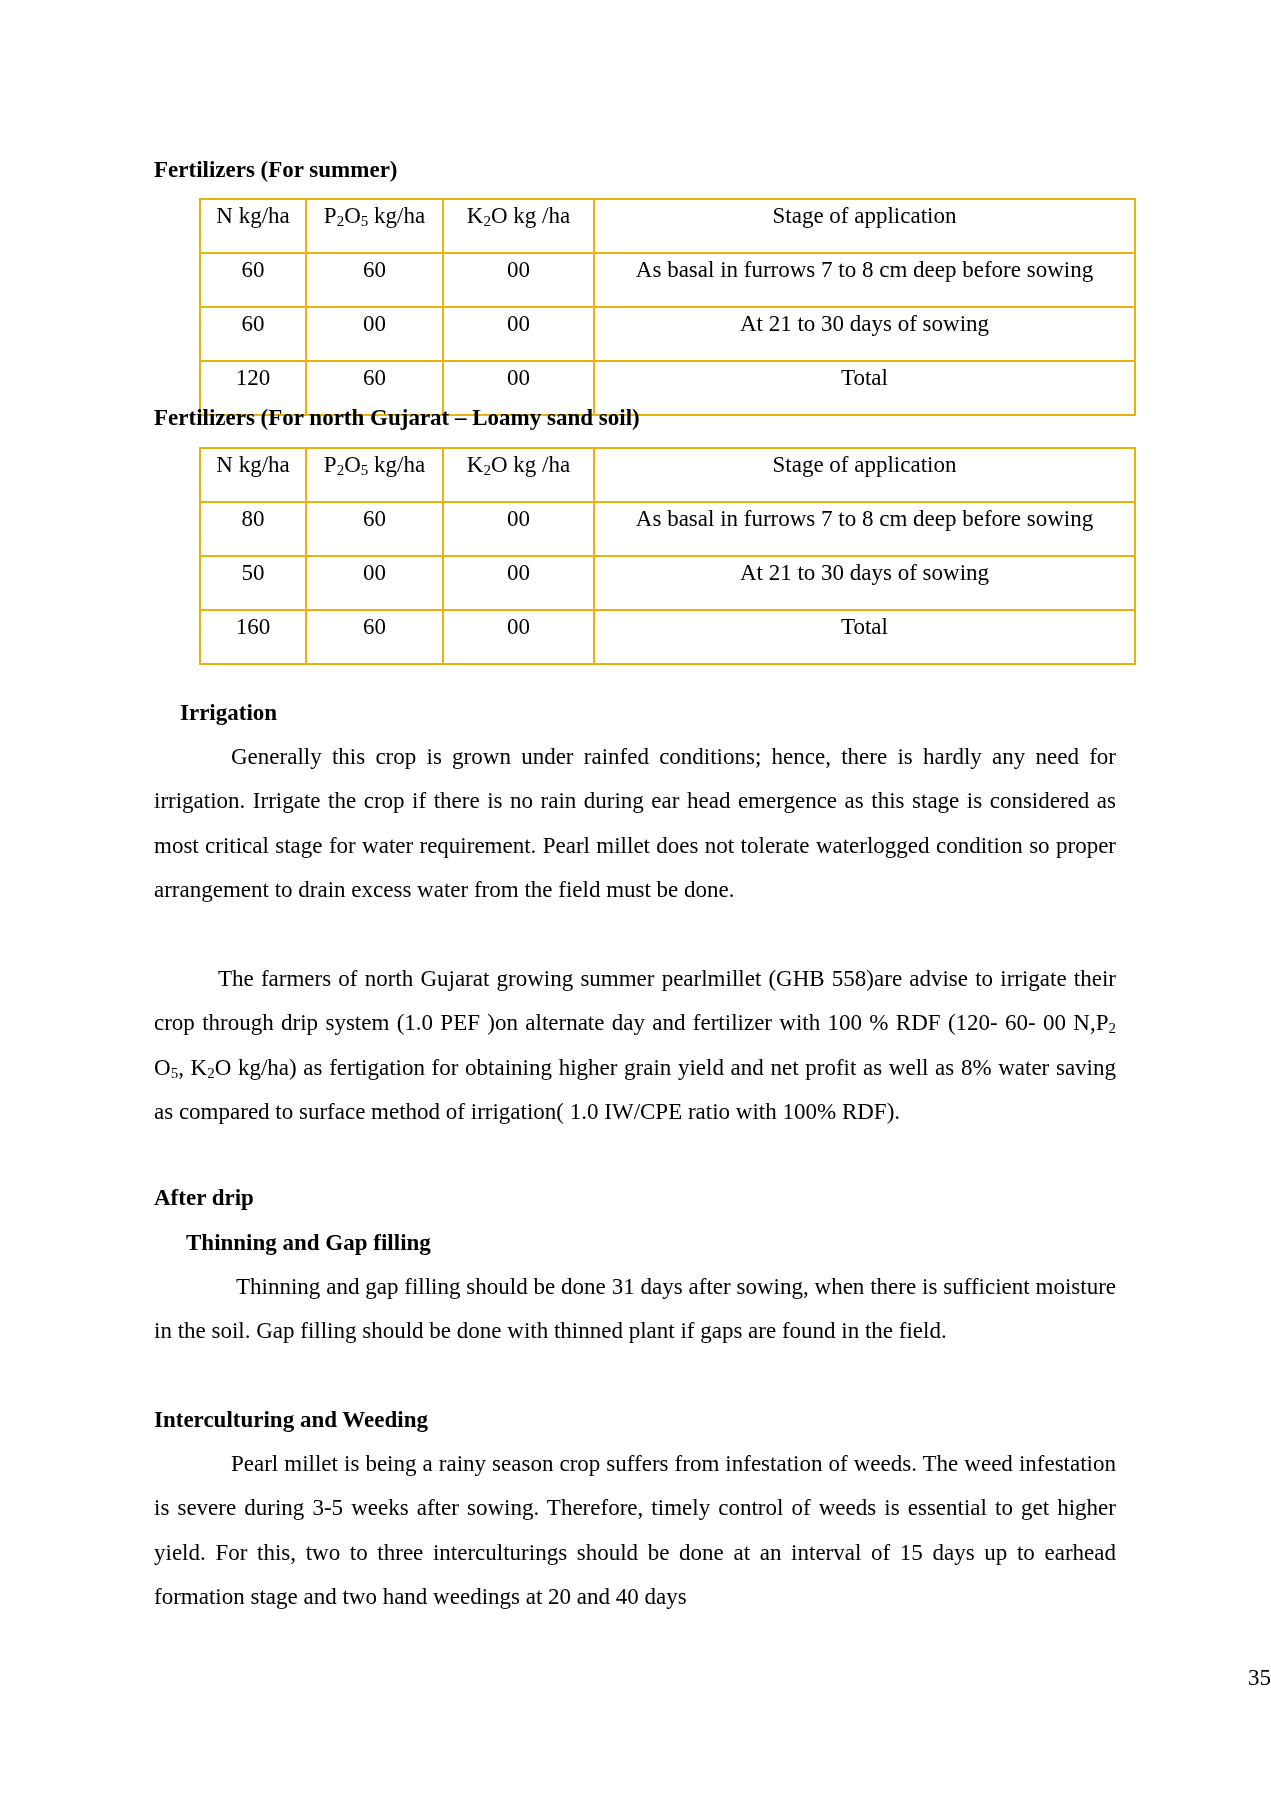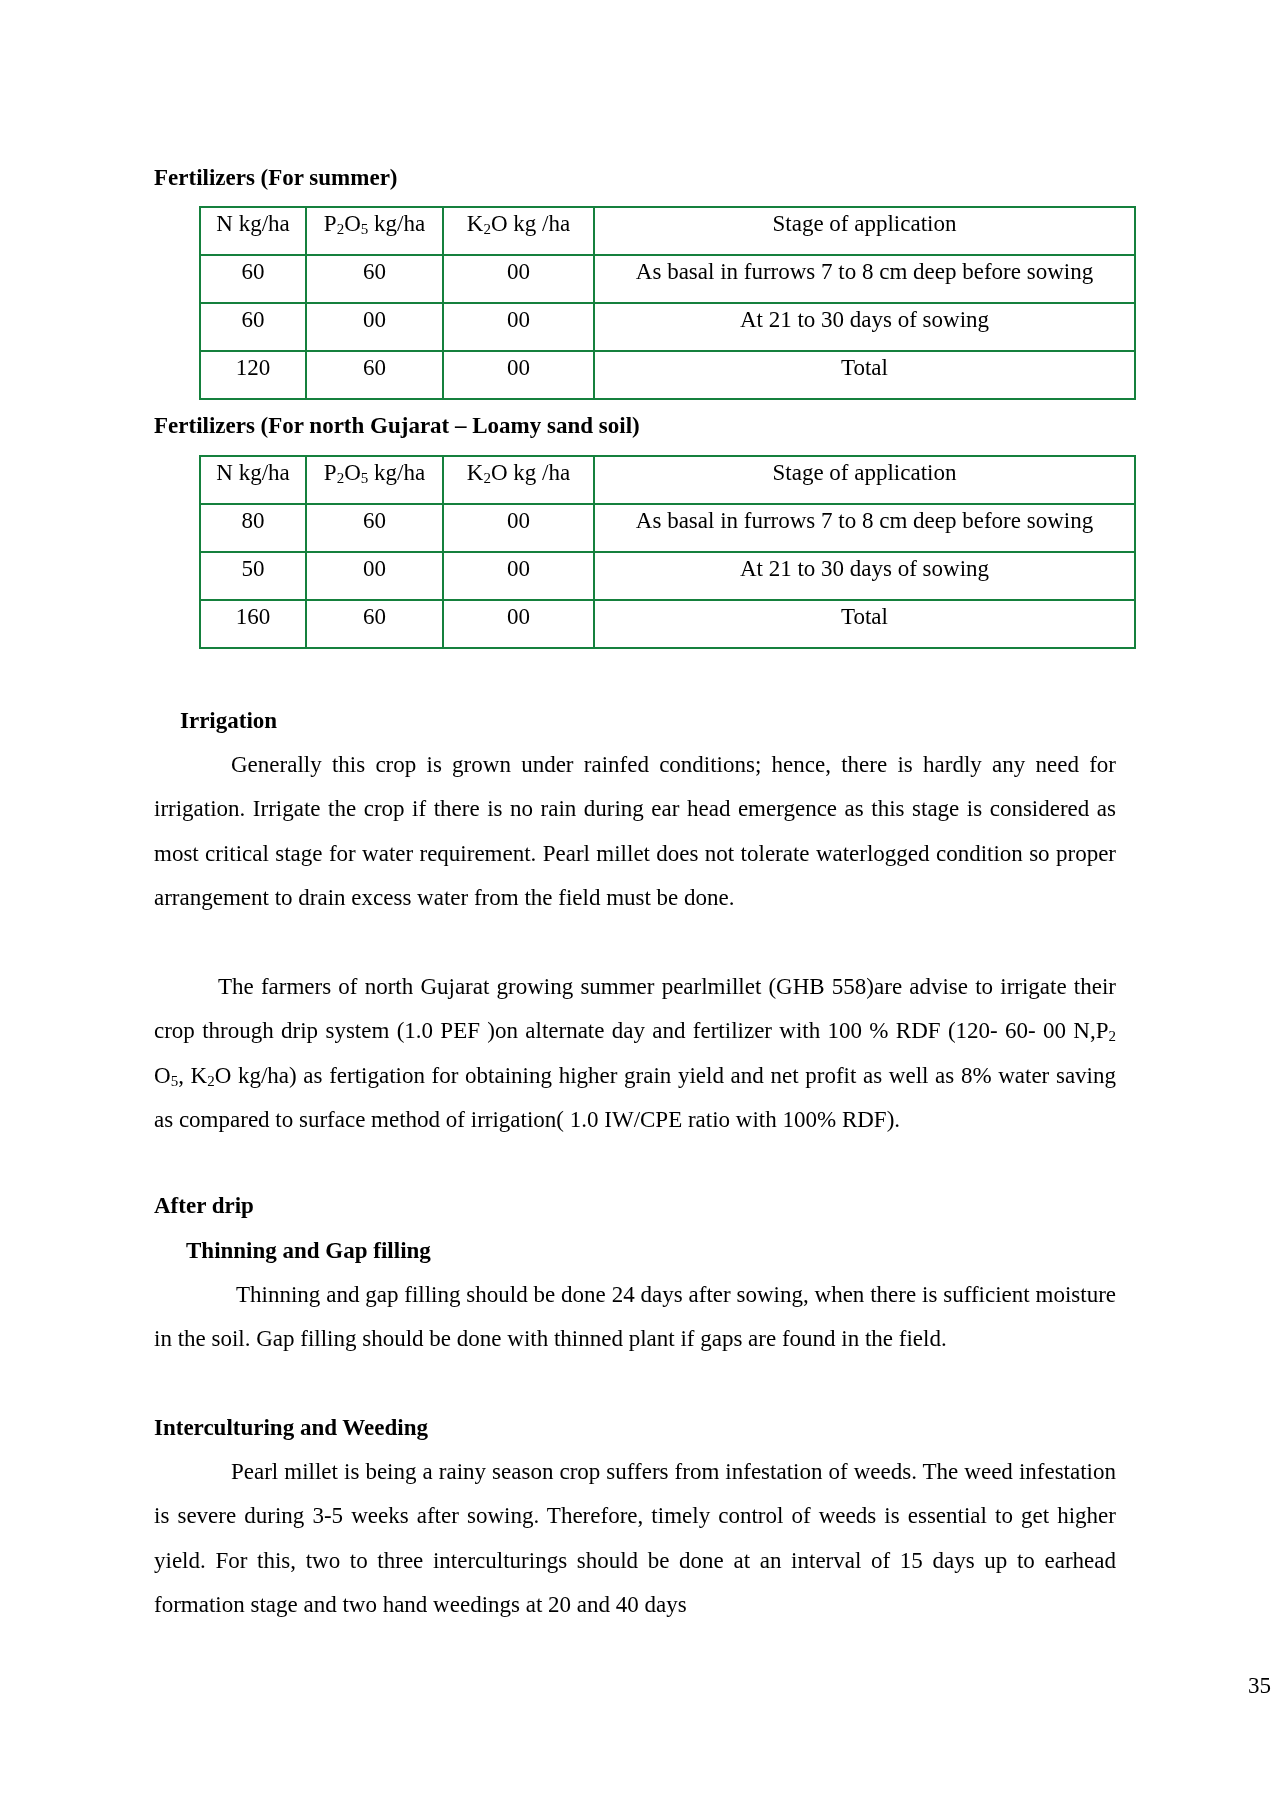--- a/index.html
+++ b/index.html
@@ -1,21 +1,21 @@
 <!DOCTYPE html>
 <html><head>
 <meta charset="utf-8">
 <style>
   html, body { margin: 0; padding: 0; background: #ffffff; }
   body { width: 1271px; height: 1797px; position: relative; overflow: hidden;
          font-family: "Liberation Serif", "DejaVu Serif", serif; color: #000; }
-  .page { position: absolute; left: 0; top: 8px; width: 1271px; height: 1504px; text-decoration: underline; }
+  .page { position: absolute; left: 0; top: 0; width: 1271px; height: 1504px; text-decoration: underline; }
   .heading { position: absolute; left: 154px; font-weight: bold; font-size: 23px; line-height: 30px; white-space: nowrap; }
   table.fert { position: absolute; left: 199px; border-collapse: collapse; font-size: 23px; }
-  table.fert td { border: 2px solid #15803d; height: 41px; padding: 4px 10px; vertical-align: top; line-height: 30px; padding-top: 1px; }
+  table.fert td { border: 2px solid #eab308; height: 41px; padding: 10px 10px; vertical-align: top; line-height: 30px; padding-top: 1px; }
   table.fert td.num { text-align: center; }
   table.fert td.stage { text-align: center; padding-left: 10px; }
   col.c1 { width: 106px; } col.c2 { width: 137px; } col.c3 { width: 151px; } col.c4 { width: 541px; }
   sub { font-size: 15px; vertical-align: -3px; line-height: 0; }
   .para { position: absolute; left: 154px; width: 962px; font-size: 23px; line-height: 44.4px; text-align: justify; }
   .para .indent { display: inline-block; width: 77px; }
   .pagenum { position: absolute; left: 0; width: 1271px; top: 1663px; text-align: right; font-size: 23px; line-height: 30px; }
 </style>
 </head>
 <body>
@@ -99,21 +99,21 @@
   <div class="heading" style="top:698px;margin-left:26px;">Irrigation</div>
 
   <div class="para" style="top:735px;"><span class="indent"></span><span>Generally this crop is grown under rainfed conditions; hence, there is hardly any need for irrigation. Irrigate the crop if there is no rain during ear head emergence as this stage is considered as most critical stage for water requirement. Pearl millet does not tolerate waterlogged condition so proper arrangement to drain excess water from the field must be done.</span></div>
 
   <div class="para" style="top:957px;"><span class="indent" style="width:64px;"></span><span>The farmers of north Gujarat growing summer pearlmillet (GHB 558)are advise to irrigate their crop through drip system (1.0 PEF )on alternate day and fertilizer with 100 % RDF (120- 60- 00 N,P</span><sub>2</sub><span> O</span><sub>5</sub><span>, K</span><sub>2</sub><span>O kg/ha) as fertigation for obtaining higher grain yield and net profit as well as 8% water saving as compared to surface method of irrigation( 1.0 IW/CPE ratio with 100% RDF).</span></div>
 
   <div class="heading" style="top:1183px;">After drip</div>
 
   <div class="heading" style="top:1228px;margin-left:32px;">Thinning and Gap filling</div>
 
-  <div class="para" style="top:1265px;"><span class="indent" style="width:82px;"></span><span>Thinning and gap filling should be done 24 days after sowing, when there is sufficient moisture in the soil. Gap filling should be done with thinned plant if gaps are found in the field.</span></div>
+  <div class="para" style="top:1265px;"><span class="indent" style="width:82px;"></span><span>Thinning and gap filling should be done 31 days after sowing, when there is sufficient moisture in the soil. Gap filling should be done with thinned plant if gaps are found in the field.</span></div>
 
   <div class="heading" style="top:1405px;">Interculturing and Weeding</div>
 
   <div class="para" style="top:1442px;"><span class="indent"></span><span>Pearl millet is being a rainy season crop suffers from infestation of weeds. The weed infestation is severe during 3-5 weeks after sowing. Therefore, timely control of weeds is essential to get higher yield.  For this, two to three interculturings should be done at an interval of 15 days up to earhead formation stage and two hand weedings at 20 and 40 days</span></div>
 
   <div class="pagenum">35</div>
 
 </div>
 
 </body></html>

